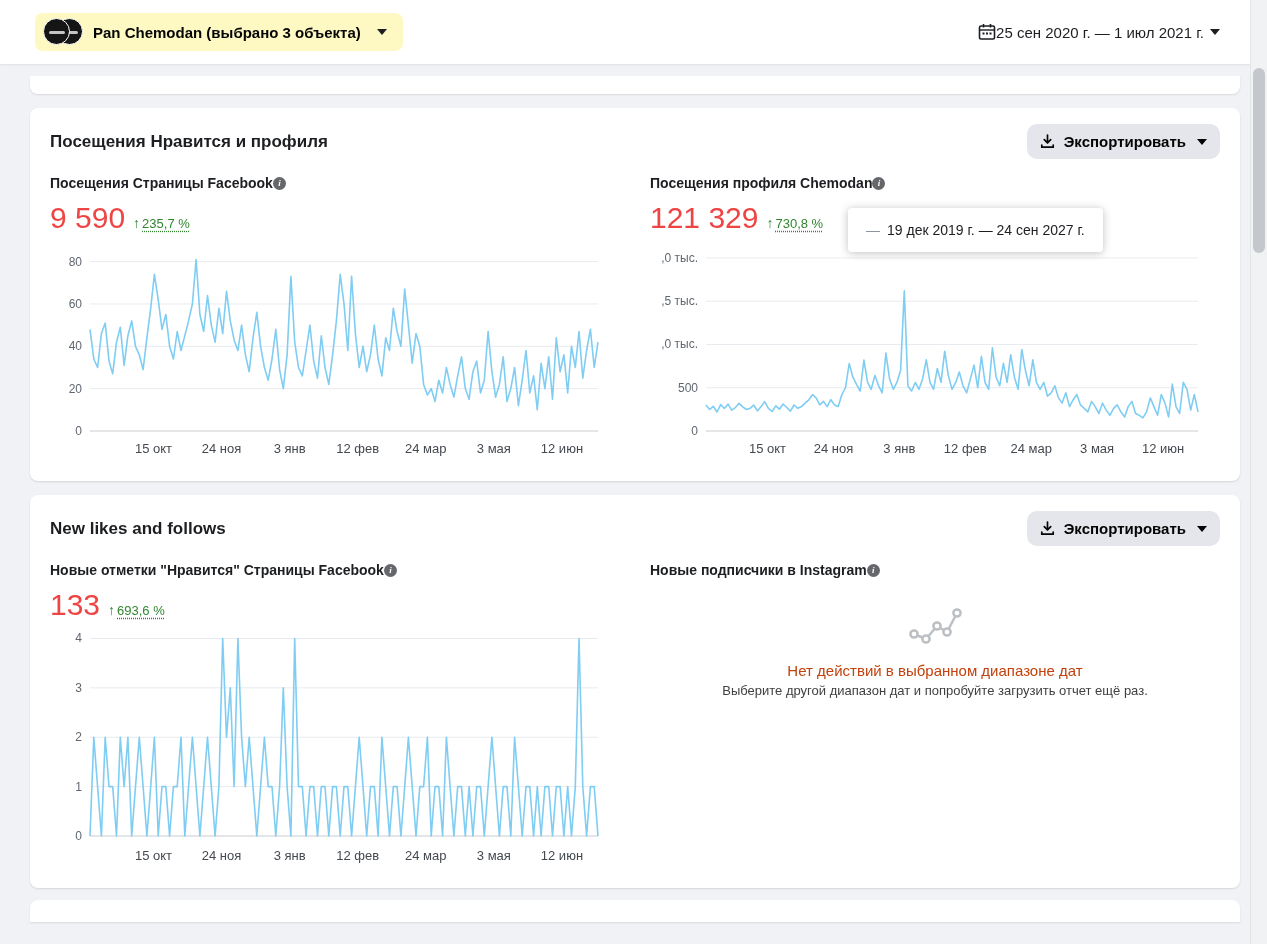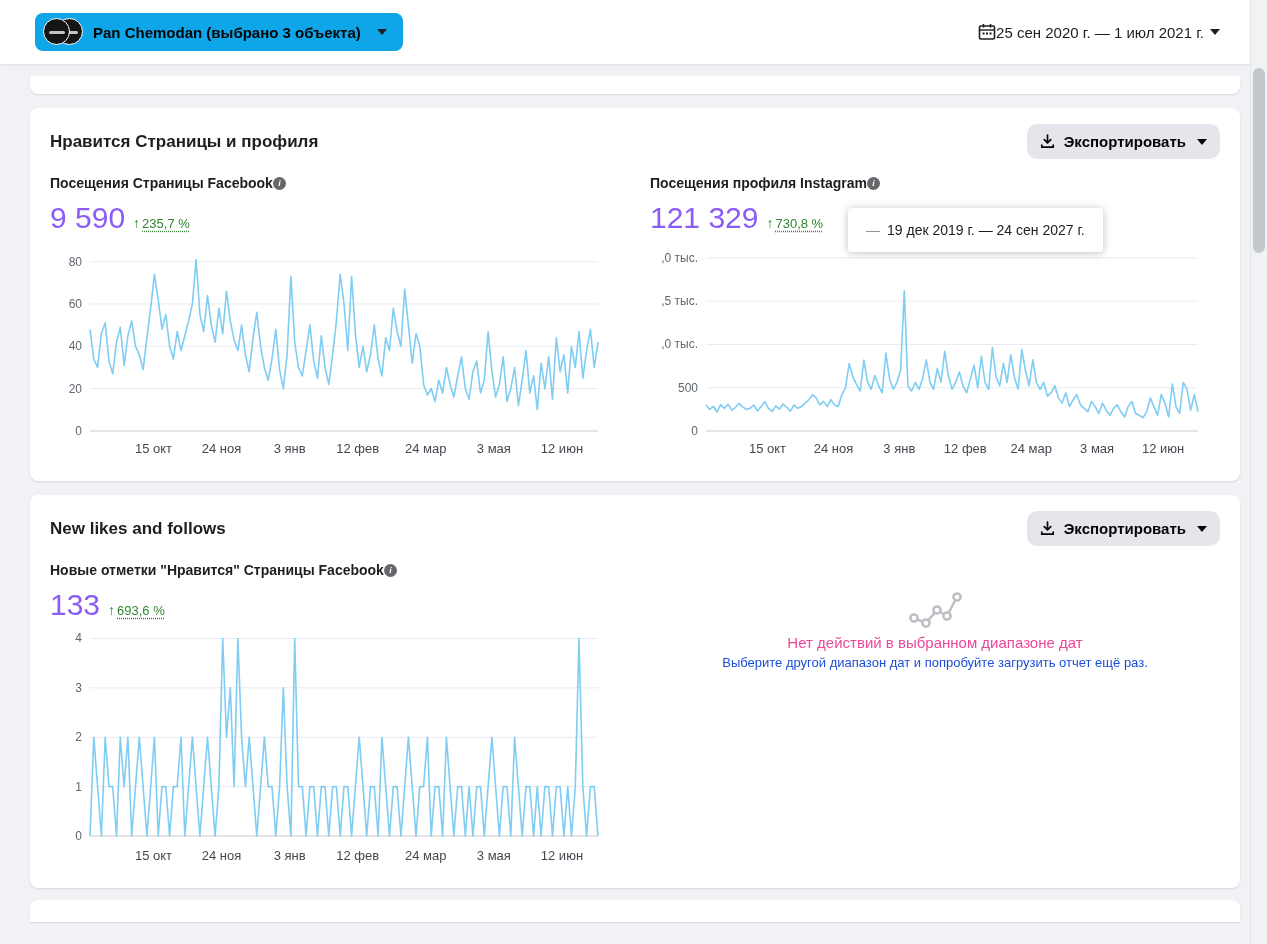--- a/index.html
+++ b/index.html
@@ -16,21 +16,21 @@
   }
   
   .topbar{
     background:#fff; height:64px; width:1250px;
     display:flex; align-items:center; justify-content:space-between;
     padding:0 30px 0 35px;
     box-shadow:0 1px 2px rgba(0,0,0,.08);
     position:relative; z-index:2;
   }
   .account-pill{
-    background:#0ea5e9; border-radius:8px; height:38px;
+    background:#fef9c3; border-radius:8px; height:38px;
     display:flex; align-items:center; gap:10px; padding:0 16px 0 8px;
     cursor:pointer;
   }
   .avatars{position:relative; width:40px; height:28px;}
   .avatar{
     position:absolute; width:27px; height:27px; border-radius:50%;
     background:#151515; border:1px solid #fff; top:0;
   }
   .avatar.a1{left:0; z-index:2;}
   .avatar.a2{left:13px; z-index:1;}
@@ -66,32 +66,32 @@
   .col{width:570px;}
   .chart-title-row{display:flex; align-items:center; }
   .chart-title{font-size:14px; font-weight:700; color:#1c1e21;}
   .info-icon{
     width:13px; height:13px; border-radius:50%; background:#65676b; color:#fff;
     font-size:9px; line-height:13px; text-align:center; font-weight:700;
     display:inline-block; cursor:pointer; flex:0 0 auto;
   }
   .info-icon::after{content:"i"; font-family:"Liberation Serif",serif; font-style:italic;}
   .metric-row{display:flex; align-items:baseline; gap:8px; margin-top:10px; margin-bottom:6px;}
-  .metric-value{font-size:30px; font-weight:400; color:#8b5cf6;}
+  .metric-value{font-size:30px; font-weight:400; color:#ef4444;}
   .metric-delta{color:var(--positive-green); font-size:13px; display:flex; align-items:baseline; gap:2px;}
   .metric-arrow{font-size:14px;}
   .metric-pct{text-decoration:underline dotted; text-underline-offset:3px;}
   .chart svg{display:block;}
   .tick{font-size:12px; fill:var(--tick-gray); font-family:"Liberation Sans","DejaVu Sans",sans-serif;}
   .xtick{font-size:13px; fill:#444950;}
   
   .empty-state{text-align:center; padding-top:26px;}
   .empty-icon{margin:0 auto;}
-  .empty-heading{font-size:15px; color:#ec4899; margin-top:0;}
-  .empty-sub{font-size:13px; color:#1d4ed8; margin-top:4px;}
+  .empty-heading{font-size:15px; color:#c2410c; margin-top:12px;}
+  .empty-sub{font-size:13px; color:#404040; margin-top:4px;}
   
   .chart-tooltip{
     position:absolute; left:848px; top:208px; background:#fff; border-radius:4px;
     box-shadow:0 1px 8px rgba(0,0,0,.25); padding:14px 18px; font-size:14px;
     display:flex; gap:7px; z-index:5; white-space:nowrap;
   }
   .chart-tooltip .dash{color:#8d949e;}
   
   .scrollbar-track{
     position:absolute; right:0; top:0; width:17px; height:944px;
@@ -126,21 +126,21 @@
     </svg>
     <span>25 сен 2020 г. — 1 июл 2021 г.</span>
     <span class="caret"></span>
   </div>
 </div>
 
 <div class="prev-card-bottom"></div>
 
 <div class="card">
   <div class="card-head">
-    <div class="card-title">Нравится Страницы и профиля</div>
+    <div class="card-title">Посещения Нравится и профиля</div>
     <button class="export-btn">
       <svg width="15" height="15" viewBox="0 0 15 15">
         <path d="M7.5 1 v7.5 M4.3 5.6 L7.5 9 L10.7 5.6" fill="none" stroke="#050505" stroke-width="1.7" stroke-linecap="round" stroke-linejoin="round"></path>
         <path d="M1.8 11 v2.2 h11.4 V11" fill="none" stroke="#050505" stroke-width="1.7" stroke-linecap="round"></path>
       </svg>
       <span>Экспортировать</span>
       <span class="caret"></span>
     </button>
   </div>
   <div class="cols">
@@ -174,21 +174,21 @@
             <text x="307.716" y="212" text-anchor="middle" class="tick xtick">12 фев</text>
             <text x="375.788" y="212" text-anchor="middle" class="tick xtick">24 мар</text>
             <text x="443.86" y="212" text-anchor="middle" class="tick xtick">3 мая</text>
             <text x="511.932" y="212" text-anchor="middle" class="tick xtick">12 июн</text>
             <polyline points="40.0,88.4 43.8,118.0 47.6,126.5 51.4,92.6 55.2,82.0 59.0,120.1 62.7,132.8 66.5,101.1 70.3,86.2 74.1,124.4 77.9,94.7 81.7,79.9 85.5,105.3 89.3,113.8 93.1,128.6 96.9,96.8 100.7,67.2 104.4,33.3 108.2,58.7 112.0,88.4 115.8,73.5 119.6,105.3 123.4,118.0 127.2,90.5 131.0,109.5 134.8,94.7 138.6,79.9 142.4,62.9 146.1,18.5 149.9,73.5 153.7,90.5 157.5,54.5 161.3,84.1 165.1,101.1 168.9,67.2 172.7,92.6 176.5,50.2 180.3,79.9 184.1,98.9 187.9,109.5 191.6,84.1 195.4,113.8 199.2,130.7 203.0,96.8 206.8,71.4 210.6,105.3 214.4,126.5 218.2,139.2 222.0,118.0 225.8,88.4 229.6,128.6 233.3,147.6 237.1,113.8 240.9,35.4 244.7,101.1 248.5,126.5 252.3,134.9 256.1,109.5 259.9,84.1 263.7,120.1 267.5,137.1 271.3,94.7 275.0,126.5 278.8,143.4 282.6,113.8 286.4,79.9 290.2,33.3 294.0,62.9 297.8,109.5 301.6,35.4 305.4,92.6 309.2,126.5 313.0,105.3 316.7,130.7 320.5,113.8 324.3,84.1 328.1,118.0 331.9,134.9 335.7,96.8 339.5,109.5 343.3,67.2 347.1,90.5 350.9,105.3 354.7,48.1 358.4,84.1 362.2,122.2 366.0,92.6 369.8,105.3 373.6,143.4 377.4,154.0 381.2,147.6 385.0,160.4 388.8,139.2 392.6,151.9 396.4,126.5 400.1,143.4 403.9,156.1 407.7,134.9 411.5,115.9 415.3,147.6 419.1,158.2 422.9,130.7 426.7,120.1 430.5,151.9 434.3,139.2 438.1,90.5 441.9,130.7 445.6,156.1 449.4,143.4 453.2,115.9 457.0,160.4 460.8,147.6 464.6,126.5 468.4,164.6 472.2,139.2 476.0,109.5 479.8,151.9 483.6,134.9 487.3,168.8 491.1,122.2 494.9,147.6 498.7,115.9 502.5,158.2 506.3,96.8 510.1,130.7 513.9,113.8 517.7,151.9 521.5,105.3 525.3,126.5 529.0,90.5 532.8,137.1 536.6,109.5 540.4,88.4 544.2,126.5 548.0,101.1" fill="none" stroke="#7fcdf3" stroke-width="1.6" stroke-linejoin="round"></polyline>
           </svg>
         </div>
     </div>
     <div class="col">
       <div class="chart-title-row">
-        <span class="chart-title">Посещения профиля Instagram</span>
+        <span class="chart-title">Посещения профиля Chemodan</span>
         <span class="info-icon"></span>
       </div>
       <div class="metric-row">
         <span class="metric-value">121 329</span>
         <span class="metric-delta">
           <span class="metric-arrow">↑</span>
           <span class="metric-pct">730,8 %</span>
         </span>
       </div>
       <div class="chart">
@@ -259,20 +259,24 @@
             <text x="239.644" y="232" text-anchor="middle" class="tick xtick">3 янв</text>
             <text x="307.716" y="232" text-anchor="middle" class="tick xtick">12 фев</text>
             <text x="375.788" y="232" text-anchor="middle" class="tick xtick">24 мар</text>
             <text x="443.86" y="232" text-anchor="middle" class="tick xtick">3 мая</text>
             <text x="511.932" y="232" text-anchor="middle" class="tick xtick">12 июн</text>
             <polyline points="40.0,208.0 43.8,109.2 47.6,158.6 51.4,208.0 55.2,109.2 59.0,158.6 62.7,158.6 66.5,208.0 70.3,109.2 74.1,158.6 77.9,109.2 81.7,208.0 85.5,158.6 89.3,109.2 93.1,158.6 96.9,208.0 100.7,158.6 104.4,109.2 108.2,208.0 112.0,158.6 115.8,158.6 119.6,208.0 123.4,158.6 127.2,158.6 131.0,109.2 134.8,208.0 138.6,158.6 142.4,109.2 146.1,158.6 149.9,208.0 153.7,158.6 157.5,109.2 161.3,158.6 165.1,208.0 168.9,158.6 172.7,10.5 176.5,109.2 180.3,59.9 184.1,158.6 187.9,10.5 191.6,109.2 195.4,158.6 199.2,109.2 203.0,158.6 206.8,208.0 210.6,158.6 214.4,109.2 218.2,158.6 222.0,158.6 225.8,208.0 229.6,158.6 233.3,59.9 237.1,158.6 240.9,208.0 244.7,10.5 248.5,158.6 252.3,158.6 256.1,208.0 259.9,158.6 263.7,158.6 267.5,208.0 271.3,158.6 275.0,158.6 278.8,208.0 282.6,158.6 286.4,158.6 290.2,208.0 294.0,158.6 297.8,158.6 301.6,208.0 305.4,158.6 309.2,109.2 313.0,158.6 316.7,208.0 320.5,158.6 324.3,158.6 328.1,208.0 331.9,109.2 335.7,158.6 339.5,208.0 343.3,158.6 347.1,158.6 350.9,208.0 354.7,158.6 358.4,109.2 362.2,158.6 366.0,208.0 369.8,158.6 373.6,158.6 377.4,109.2 381.2,208.0 385.0,158.6 388.8,158.6 392.6,208.0 396.4,109.2 400.1,158.6 403.9,208.0 407.7,158.6 411.5,158.6 415.3,208.0 419.1,158.6 422.9,208.0 426.7,158.6 430.5,158.6 434.3,208.0 438.1,158.6 441.9,109.2 445.6,158.6 449.4,208.0 453.2,158.6 457.0,158.6 460.8,208.0 464.6,109.2 468.4,158.6 472.2,208.0 476.0,158.6 479.8,158.6 483.6,208.0 487.3,158.6 491.1,208.0 494.9,158.6 498.7,158.6 502.5,208.0 506.3,158.6 510.1,158.6 513.9,208.0 517.7,158.6 521.5,208.0 525.3,158.6 529.0,10.5 532.8,158.6 536.6,208.0 540.4,158.6 544.2,158.6 548.0,208.0" fill="none" stroke="#7fcdf3" stroke-width="1.6" stroke-linejoin="round"></polyline>
           </svg>
         </div>
     </div>
     <div class="col">
+      <div class="chart-title-row">
+        <span class="chart-title">Новые подписчики в Instagram</span>
+        <span class="info-icon"></span>
+      </div>
       <div class="empty-state">
         <svg class="empty-icon" width="58" height="42" viewBox="0 0 58 42">
           <polyline points="8,30 20,35 31,22 41,28 51,9" fill="none" stroke="#bcc0c4" stroke-width="2.5" stroke-linejoin="round"></polyline>
           <circle cx="8" cy="30" r="3.6" fill="#fff" stroke="#bcc0c4" stroke-width="2.5"></circle>
           <circle cx="20" cy="35" r="3.6" fill="#fff" stroke="#bcc0c4" stroke-width="2.5"></circle>
           <circle cx="31" cy="22" r="3.6" fill="#fff" stroke="#bcc0c4" stroke-width="2.5"></circle>
           <circle cx="41" cy="28" r="3.6" fill="#fff" stroke="#bcc0c4" stroke-width="2.5"></circle>
           <circle cx="51" cy="9" r="3.6" fill="#fff" stroke="#bcc0c4" stroke-width="2.5"></circle>
         </svg>
         <div class="empty-heading">Нет действий в выбранном диапазоне дат</div>

